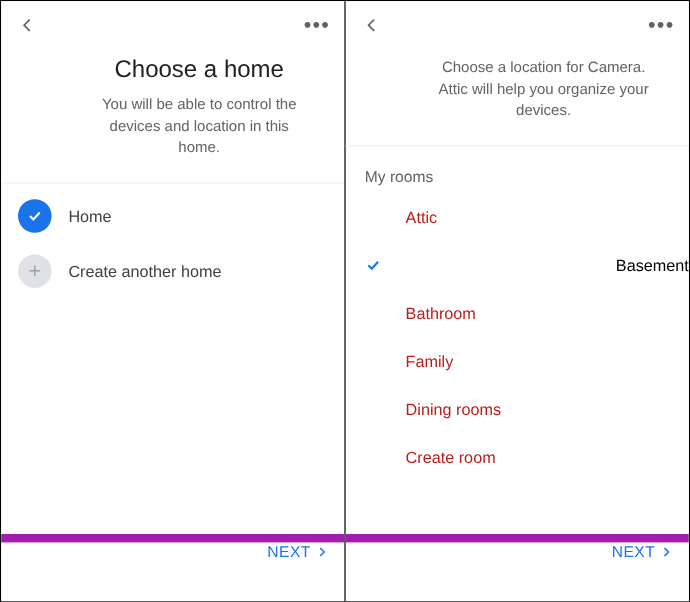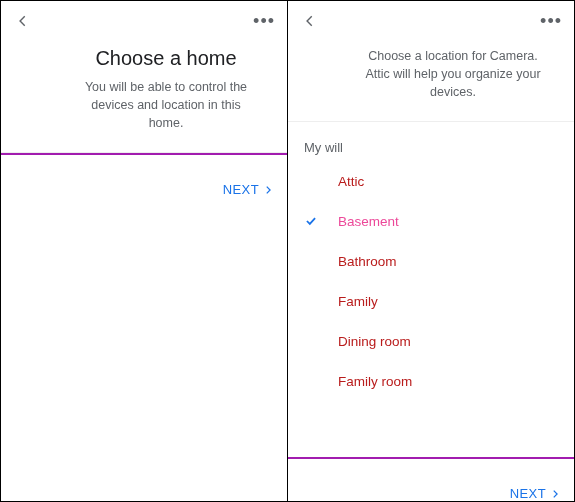--- a/index.html
+++ b/index.html
@@ -15,22 +15,22 @@
   .subtitle { font-size: 12.5px; color: #5f6368; line-height: 1.45; padding: 0 8px; }
   .divider { height: 1px; background: #eee; width: 100%; }
   .list { flex: 1; overflow: hidden; padding-top: 4px; }
   .row { display: flex; align-items: center; height: 46px; padding: 0 14px; font-size: 13.5px; color: #3c4043; }
   .row .icon { width: 28px; height: 28px; border-radius: 50%; display: flex; align-items: center; justify-content: center; margin-right: 14px; flex-shrink: 0; }
   .icon.blue { background: #1a73e8; }
   .icon.grey { background: #dfe1e5; color: #9aa0a6; font-size: 18px; font-weight: 300; line-height: 1; }
   .section-label { font-size: 13px; color: #5f6368; padding: 14px 16px 6px 16px; }
   .roomrow { display: flex; align-items: center; height: 40px; font-size: 13.5px; color: #b91c1c; padding-left: 16px; }
   .roomrow .check { width: 34px; display: flex; justify-content: flex-start; color: #1a73e8; font-size: 16px; }
-  .roomrow.selected { color: #ec4899; }
-  .footer { height: 44px; border-top: 2px solid #a21caf; display: flex; align-items: flex-end; justify-content: flex-end; padding: 0 14px; }
+  .roomrow.selected { color: #000000; justify-content: space-between; }
+  .footer { height: 56px; border-top: 7px solid #a21caf; display: flex; align-items: flex-start; justify-content: flex-end; padding: 0 14px; }
   .nextbtn { display: flex; align-items: center; gap: 4px; color: #1a73e8; font-size: 13px; font-weight: 500; letter-spacing: 0.4px; cursor: default; }
   svg { display: block; }
 </style>
 </head>
 <body>
 
 <div class="frame">
 
   <div class="pane">
     <div class="topbar">
@@ -39,20 +39,34 @@
             <polyline points="15 4 7 12 15 20"></polyline>
           </svg>
       </span>
       <span class="dots">•••</span>
     </div>
     <div class="header">
       <div class="title">Choose a home</div>
       <div class="subtitle">You will be able to control the devices and location in this home.</div>
     </div>
     <div class="divider"></div>
+    <div class="list">
+      <div class="row">
+        <span class="icon blue">
+          <svg width="14" height="14" viewBox="0 0 24 24" fill="none" stroke="#fff" stroke-width="3">
+              <polyline points="5 12 10 17 19 7"></polyline>
+            </svg>
+        </span>
+        <span>Home</span>
+      </div>
+      <div class="row">
+        <span class="icon grey">+</span>
+        <span>Create another home</span>
+      </div>
+    </div>
     <div class="footer">
       <div class="nextbtn">
         <span>NEXT</span>
         <svg width="10" height="10" viewBox="0 0 24 24" fill="none" stroke="#1a73e8" stroke-width="3">
             <polyline points="9 4 17 12 9 20"></polyline>
           </svg>
       </div>
     </div>
   </div>
 
@@ -63,21 +77,21 @@
             <polyline points="15 4 7 12 15 20"></polyline>
           </svg>
       </span>
       <span class="dots">•••</span>
     </div>
     <div class="header">
       <div class="subtitle">Choose a location for Camera. Attic will help you organize your devices.</div>
     </div>
     <div class="divider"></div>
     <div class="list">
-      <div class="section-label">My will</div>
+      <div class="section-label">My rooms</div>
 
       <div class="roomrow">
         <span class="check"></span>
         <span>Attic</span>
       </div>
       <div class="roomrow selected">
         <span class="check">
           <svg width="14" height="14" viewBox="0 0 24 24" fill="none" stroke="#1a73e8" stroke-width="3">
               <polyline points="5 12 10 17 19 7"></polyline>
             </svg>
@@ -87,25 +101,25 @@
       <div class="roomrow">
         <span class="check"></span>
         <span>Bathroom</span>
       </div>
       <div class="roomrow">
         <span class="check"></span>
         <span>Family</span>
       </div>
       <div class="roomrow">
         <span class="check"></span>
-        <span>Dining room</span>
+        <span>Dining rooms</span>
       </div>
       <div class="roomrow">
         <span class="check"></span>
-        <span>Family room</span>
+        <span>Create room</span>
       </div>
     </div>
     <div class="footer">
       <div class="nextbtn">
         <span>NEXT</span>
         <svg width="10" height="10" viewBox="0 0 24 24" fill="none" stroke="#1a73e8" stroke-width="3">
             <polyline points="9 4 17 12 9 20"></polyline>
           </svg>
       </div>
     </div>

